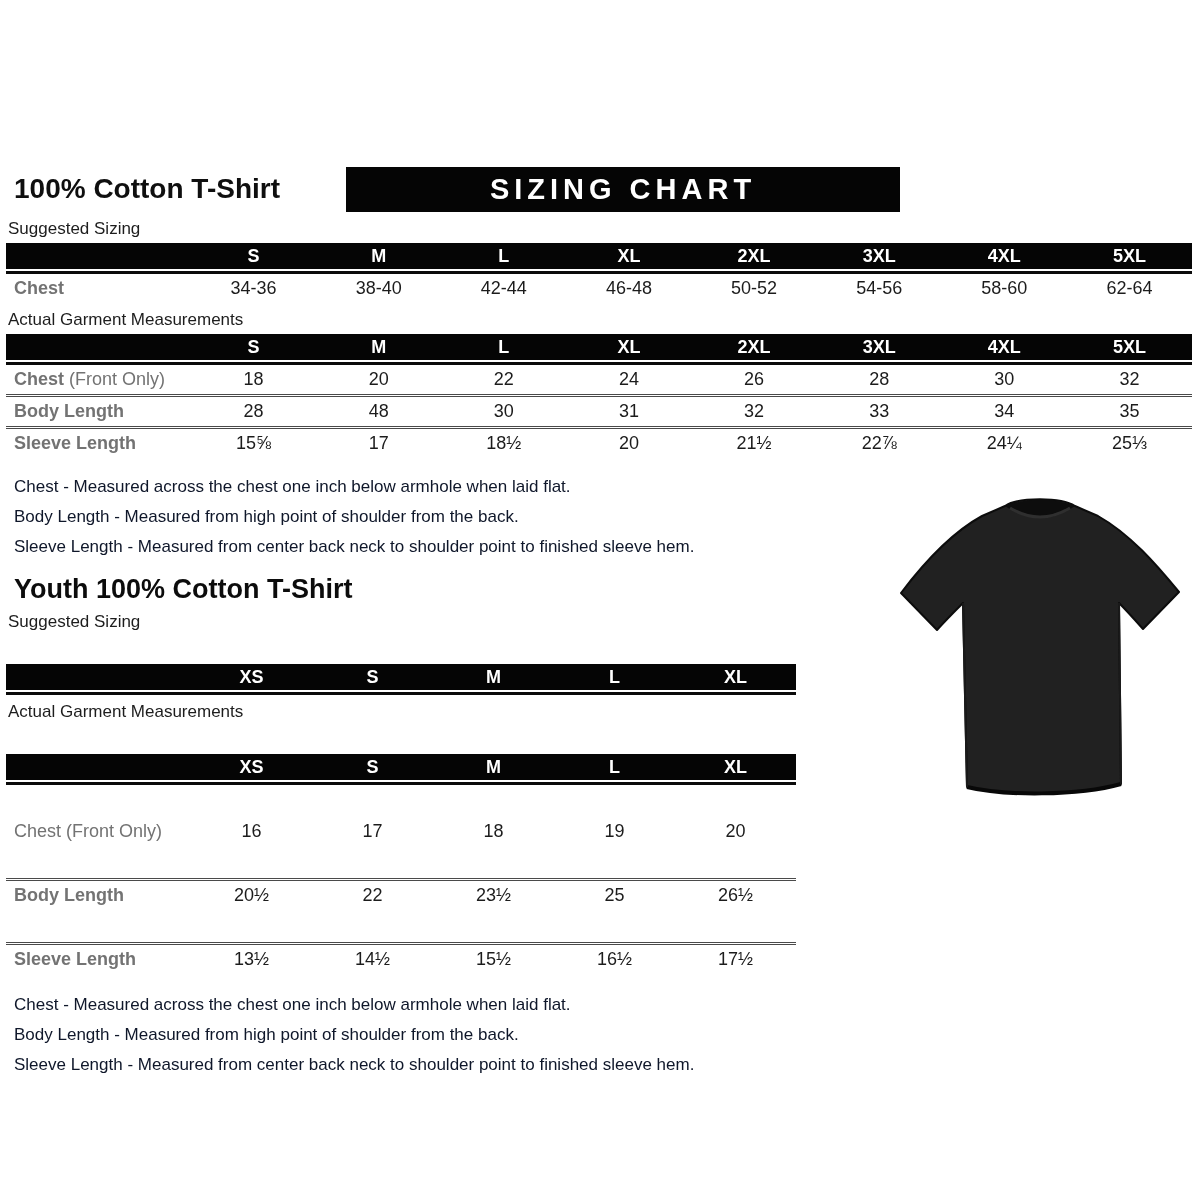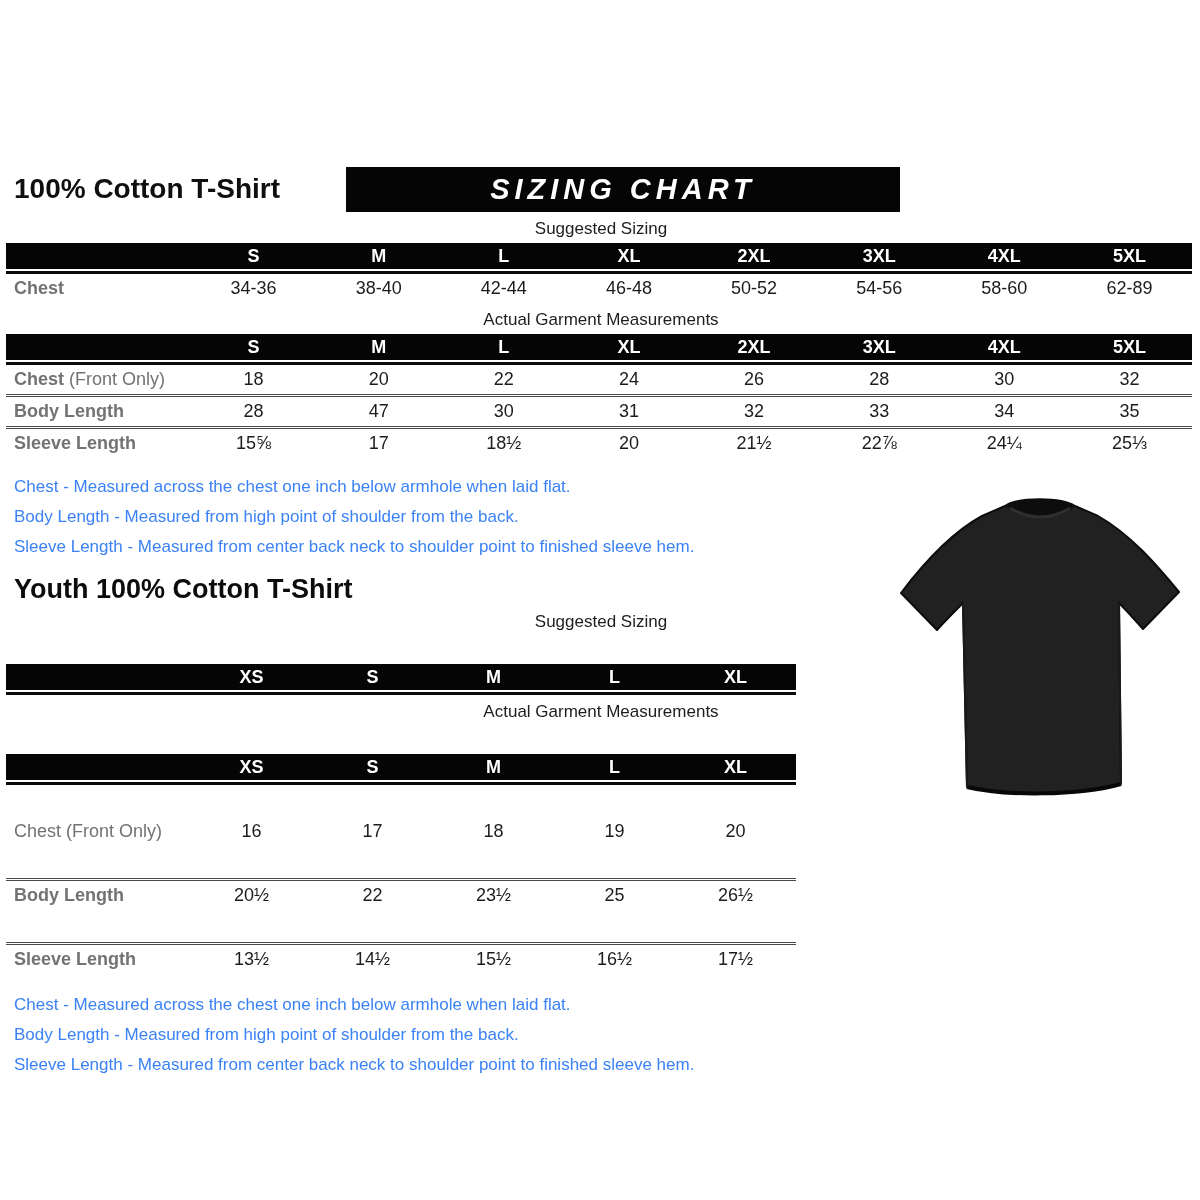--- a/index.html
+++ b/index.html
@@ -5,23 +5,23 @@
   html,body{margin:0;padding:0;background:#fff;}
   .page{position:relative;width:1200px;height:1200px;background:#fff;overflow:hidden;
         font-family:"Liberation Sans","DejaVu Sans",sans-serif;color:#111;}
   .content{padding:0 6px;}
 
   
   .header-row{display:flex;align-items:center;margin:166px 0 0 0;height:46px;}
   .doc-title{font-size:28px;font-weight:bold;color:#0f0f0f;padding-left:8px;width:332px;}
   .banner{width:554px;height:45px;background:#050505;color:#fff;display:flex;
           align-items:center;justify-content:center;font-size:29px;font-weight:bold;
-          letter-spacing:5px;font-style:italic;}
-
-  .section-label{font-size:17px;color:#1d1d1d;margin-top:7px;padding-left:2px;text-align:center;}
+          letter-spacing:5px;}
+
+  .section-label{font-size:17px;color:#1d1d1d;margin-top:7px;padding-left:2px;}
   .youth-title{font-size:27px;font-weight:bold;color:#0c0c0c;margin-top:12px;padding-left:2px;margin-left:6px;}
 
   
   .size-table{margin-top:4px;}
   .size-table.adult{width:1186px;}
   .size-table.youth{width:790px;}
   .trow{display:grid;align-items:center;}
   .adult .trow{grid-template-columns:185px repeat(8,1fr);}
   .youth .trow{grid-template-columns:185px repeat(5,1fr);margin-top:32px;}
   .thead{background:#050505;height:26px;margin-bottom:2px;}
@@ -31,21 +31,21 @@
   .tbody .trow + .trow{border-top:3px double #4a4a4a;}
   .tcell{text-align:center;white-space:nowrap;}
   .tcell.rowlabel{text-align:left;padding-left:8px;font-size:18px;color:#737373;}
   .b{font-weight:bold;}
   .suffix{margin-left:5px;margin-top:48px;}
 
   .gap-26{}
 
   
   .notes{margin-top:14px;padding-left:8px;}
-  .notes .note-line{font-size:17px;color:#3b82f6;line-height:30px;white-space:nowrap;}
+  .notes .note-line{font-size:17px;color:#0f172a;line-height:30px;white-space:nowrap;}
 
   
   .shirt-wrap{position:absolute;left:892px;top:490px;width:296px;height:320px;}
 </style>
 </head>
 <body>
 
 <div class="page">
   <div class="content">
 
@@ -71,21 +71,21 @@
       <div class="tbody">
         <div class="trow">
           <div class="tcell rowlabel b">Chest</div>
           <div class="tcell">34-36</div>
           <div class="tcell">38-40</div>
           <div class="tcell">42-44</div>
           <div class="tcell">46-48</div>
           <div class="tcell">50-52</div>
           <div class="tcell">54-56</div>
           <div class="tcell">58-60</div>
-          <div class="tcell">62-89</div>
+          <div class="tcell">62-64</div>
         </div>
       </div>
     </div>
 
     <div class="section-label gap-26">Actual Garment Measurements</div>
     <div class="size-table adult">
       <div class="trow thead">
         <div class="tcell rowlabel"></div>
         <div class="tcell">S</div>
         <div class="tcell">M</div>
@@ -105,21 +105,21 @@
           <div class="tcell">22</div>
           <div class="tcell">24</div>
           <div class="tcell">26</div>
           <div class="tcell">28</div>
           <div class="tcell">30</div>
           <div class="tcell">32</div>
         </div>
         <div class="trow">
           <div class="tcell rowlabel b">Body Length</div>
           <div class="tcell">28</div>
-          <div class="tcell">47</div>
+          <div class="tcell">48</div>
           <div class="tcell">30</div>
           <div class="tcell">31</div>
           <div class="tcell">32</div>
           <div class="tcell">33</div>
           <div class="tcell">34</div>
           <div class="tcell">35</div>
         </div>
         <div class="trow">
           <div class="tcell rowlabel b">Sleeve Length</div>
           <div class="tcell">15⅝</div>

